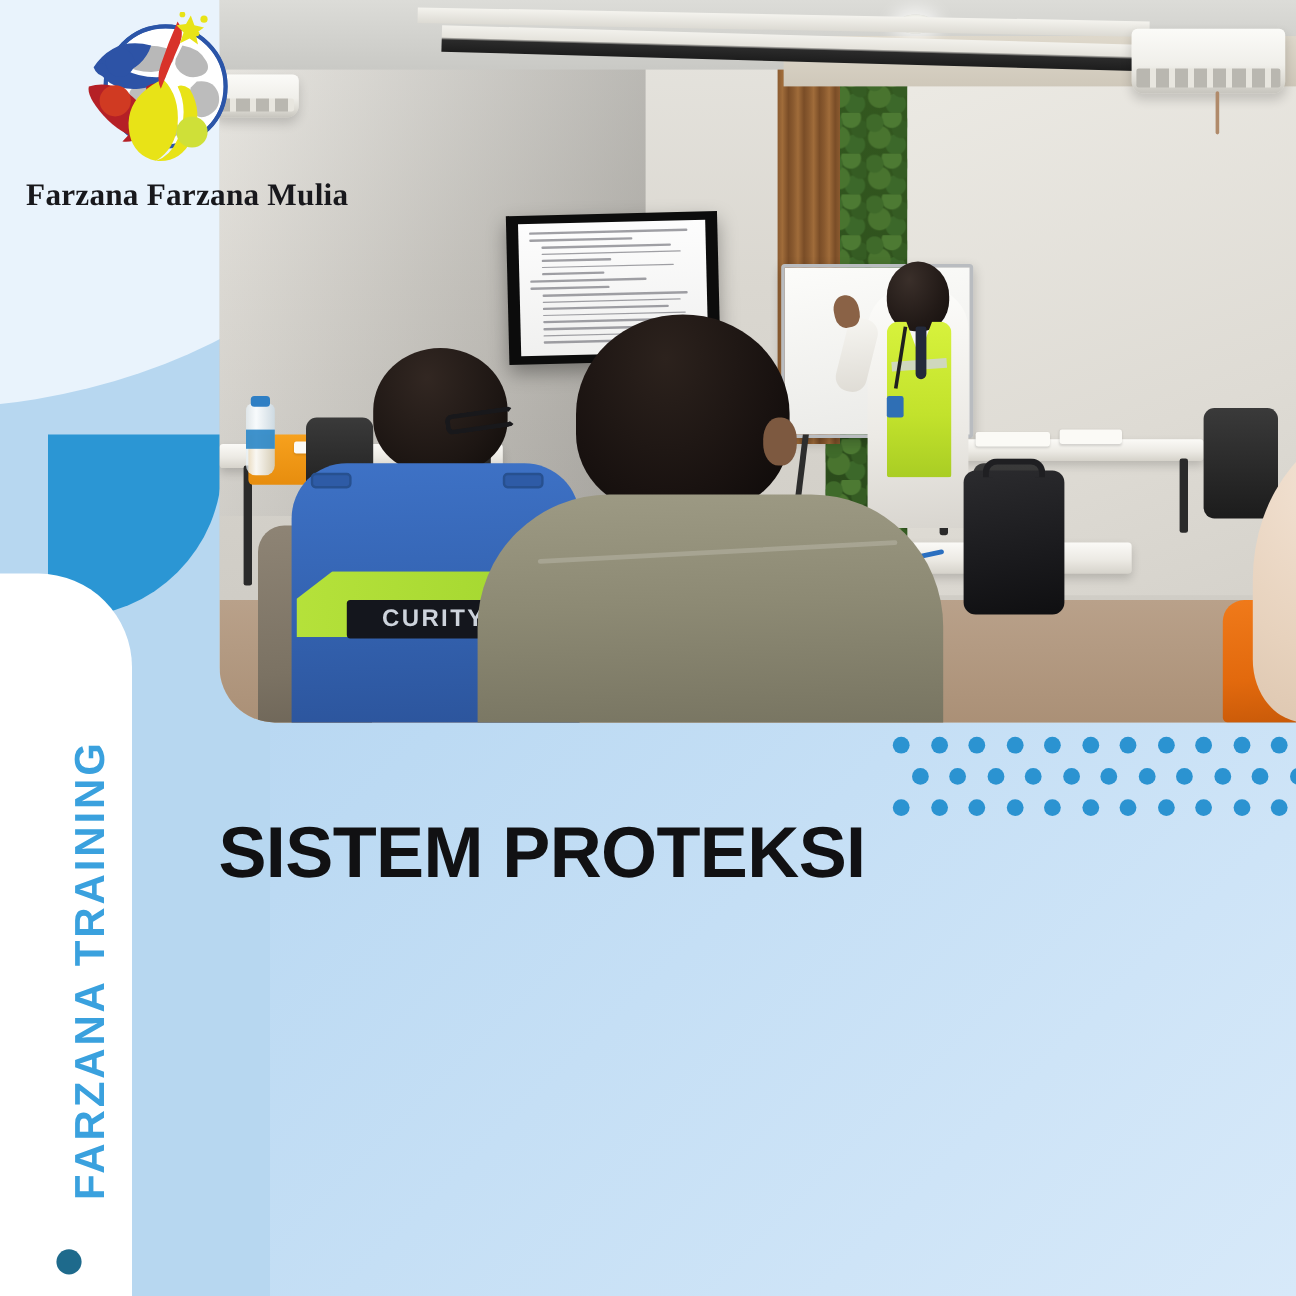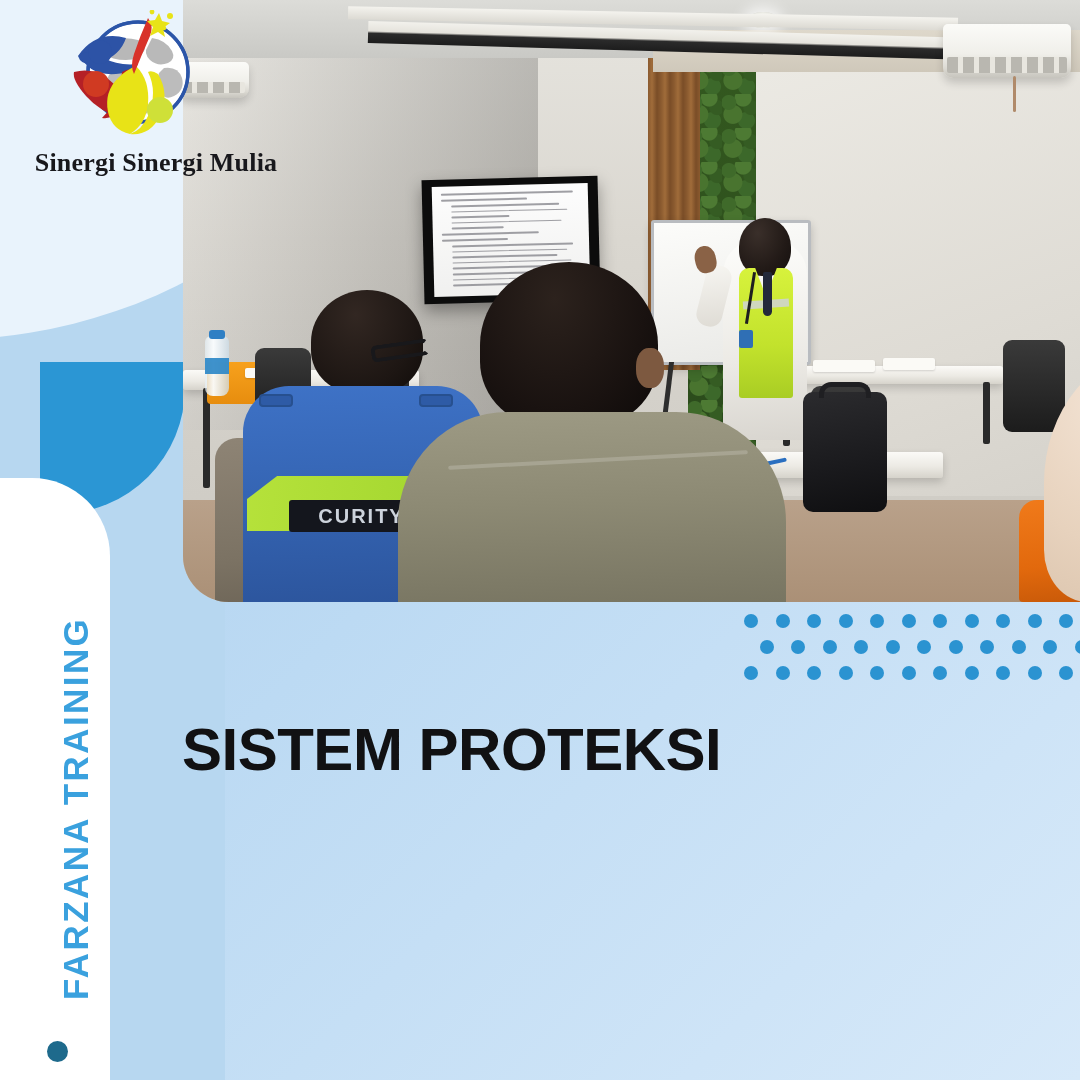--- a/index.html
+++ b/index.html
@@ -362,21 +362,21 @@
   
   .headline {
     position:absolute; left:186px; top:608px;
     font-size:86px; font-weight:700;
     letter-spacing:1px;
     color:#1d6189;
     line-height:1;
     font-family:"Liberation Sans", sans-serif;
   }
   .subline {
-    position:absolute; left:182px; top:716px;
+    position:absolute; left:182px; top:677px;
     font-size:60px; font-weight:700;
     color:#111113;
     line-height:1.14;
     letter-spacing:-0.5px;
     font-family:"Liberation Sans", sans-serif;
   }
 
   
   .sidebar-label {
     position:absolute;
@@ -610,16 +610,16 @@
         <path d="M88 62 q10 20 0 44 q-6 14 -18 18 q20 2 30 -18 q10 -22 -2 -42 q-6 -4 -10 -2 z" fill="#e8e317"></path>
         <circle cx="100" cy="100" r="13" fill="#cfe038"></circle>
 
         <path d="M88 8 q-8 18 -14 36 q-4 12 0 20 q8 -20 16 -38 q4 -10 -2 -18 z" fill="#d8322a"></path>
         <path d="M99 3 l3 8 l8 2 l-7 5 l2 9 l-7 -5 l-8 4 l3 -9 l-6 -6 l8 -1 z" fill="#e8e317"></path>
         <circle cx="110" cy="6" r="3" fill="#e8e317"></circle>
         <circle cx="92" cy="2" r="2.4" fill="#e8e317"></circle>
         <circle cx="104" cy="18" r="2.2" fill="#e8e317"></circle>
       </svg>
     </div>
-    <div class="logo-name">Sinergi Sinergi Mulia</div>
+    <div class="logo-name">Farzana Farzana Mulia</div>
   </div>
 
 </div>
 
 </body></html>

